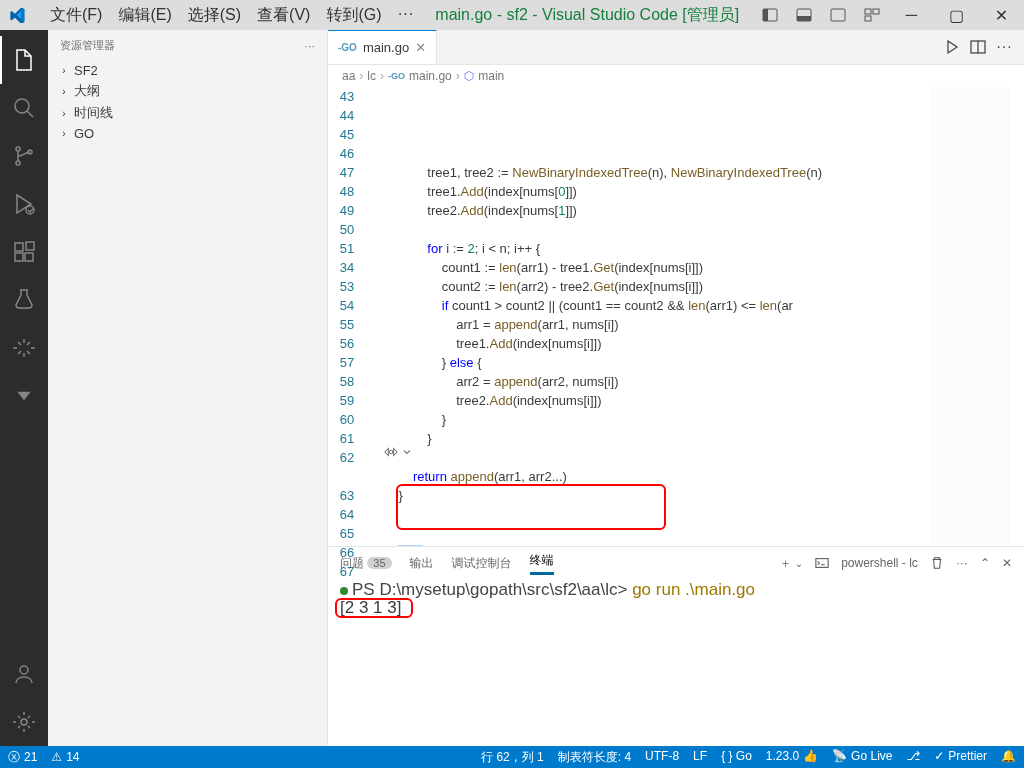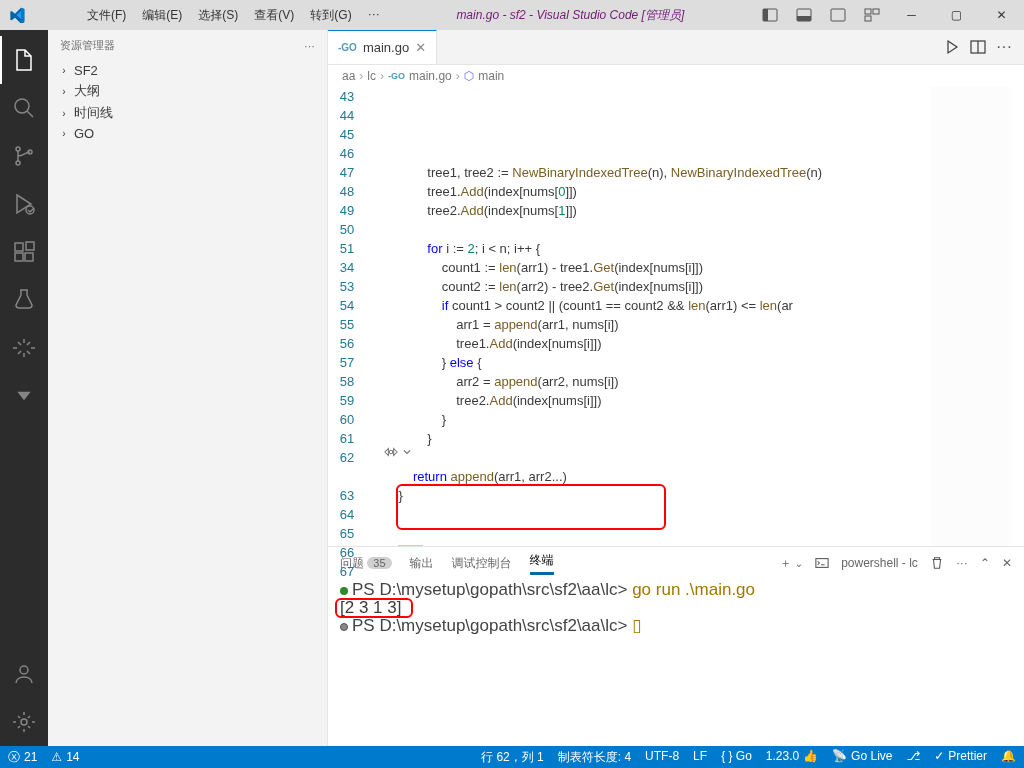--- a/index.html
+++ b/index.html
@@ -1,20 +1,20 @@
 <!DOCTYPE html>
 <html><head>
 <meta charset="utf-8">
 <style>
 * { margin: 0; padding: 0; box-sizing: border-box; font-family: "Segoe UI", "Microsoft YaHei", sans-serif; -webkit-font-smoothing: antialiased; }
 body { width: 1024px; height: 768px; background: #ffffff; display: flex; flex-direction: column; overflow: hidden; color: #3b3b3b; }
-.titlebar { height: 30px; background: #dddddd; display: flex; align-items: center; font-size: 12px; color: #333; gap: 37px; }
+.titlebar { height: 30px; background: #dddddd; display: flex; align-items: center; font-size: 16px; color: #333; }
 .titlebar .menu { display: flex; margin-left: 8px; }
 .titlebar .menu span { padding: 0 8px; cursor: default; }
-.titlebar .title { flex: 1; text-align: center; color: #701a75; font-style: italic; }
+.titlebar .title { flex: 1; text-align: center; color: #15803d; }
 .titlebar .controls { display: flex; align-items: center; }
 .titlebar .controls .ctrl { width: 45px; height: 30px; display: flex; align-items: center; justify-content: center; }
 .titlebar .controls .ic { width: 34px; display: flex; align-items: center; justify-content: center; color: #555; }
 .main { flex: 1; display: flex; min-height: 0; }
 .activity { width: 48px; background: #2c2c2c; display: flex; flex-direction: column; align-items: center; padding-top: 6px; }
 .activity .aicon { width: 48px; height: 48px; display: flex; align-items: center; justify-content: center; color: #858585; position: relative; }
 .activity .aicon.active { color: #fff; }
 .activity .aicon.active::before { content: ""; position: absolute; left: 0; top: 0; bottom: 0; width: 2px; background: #fff; }
 .activity .spacer { flex: 1; }
 .sidebar { width: 280px; background: #f3f3f3; border-right: 1px solid #e5e5e5; display: flex; flex-direction: column; }
@@ -290,21 +290,20 @@
             </span>
           <span>···</span>
           <span>⌃</span>
           <span>✕</span>
         </div>
       </div>
       <div class="term" id="term">
         <div class="redbox" style="left:7px;top:19px;width:78px;height:20px;"></div>
       <div><span class="dot" style="background:#2d8a2d;border:none"></span><span style="color:#444">PS D:\mysetup\gopath\src\sf2\aa\lc&gt;</span><span style="color:#a07800"> go run .\main.go</span></div>
           <div>[2 3 1 3]</div>
-          <div><span class="dot" style="background:#888;border:1px solid #555"></span><span style="color:#444">PS D:\mysetup\gopath\src\sf2\aa\lc&gt;</span><span style="color:#a07800"> ▯</span></div>
         </div>
     </div>
   </div>
 </div>
 
 <div class="status">
   <span class="seg">
       <span>ⓧ</span>
       <span>21</span>
     </span>

